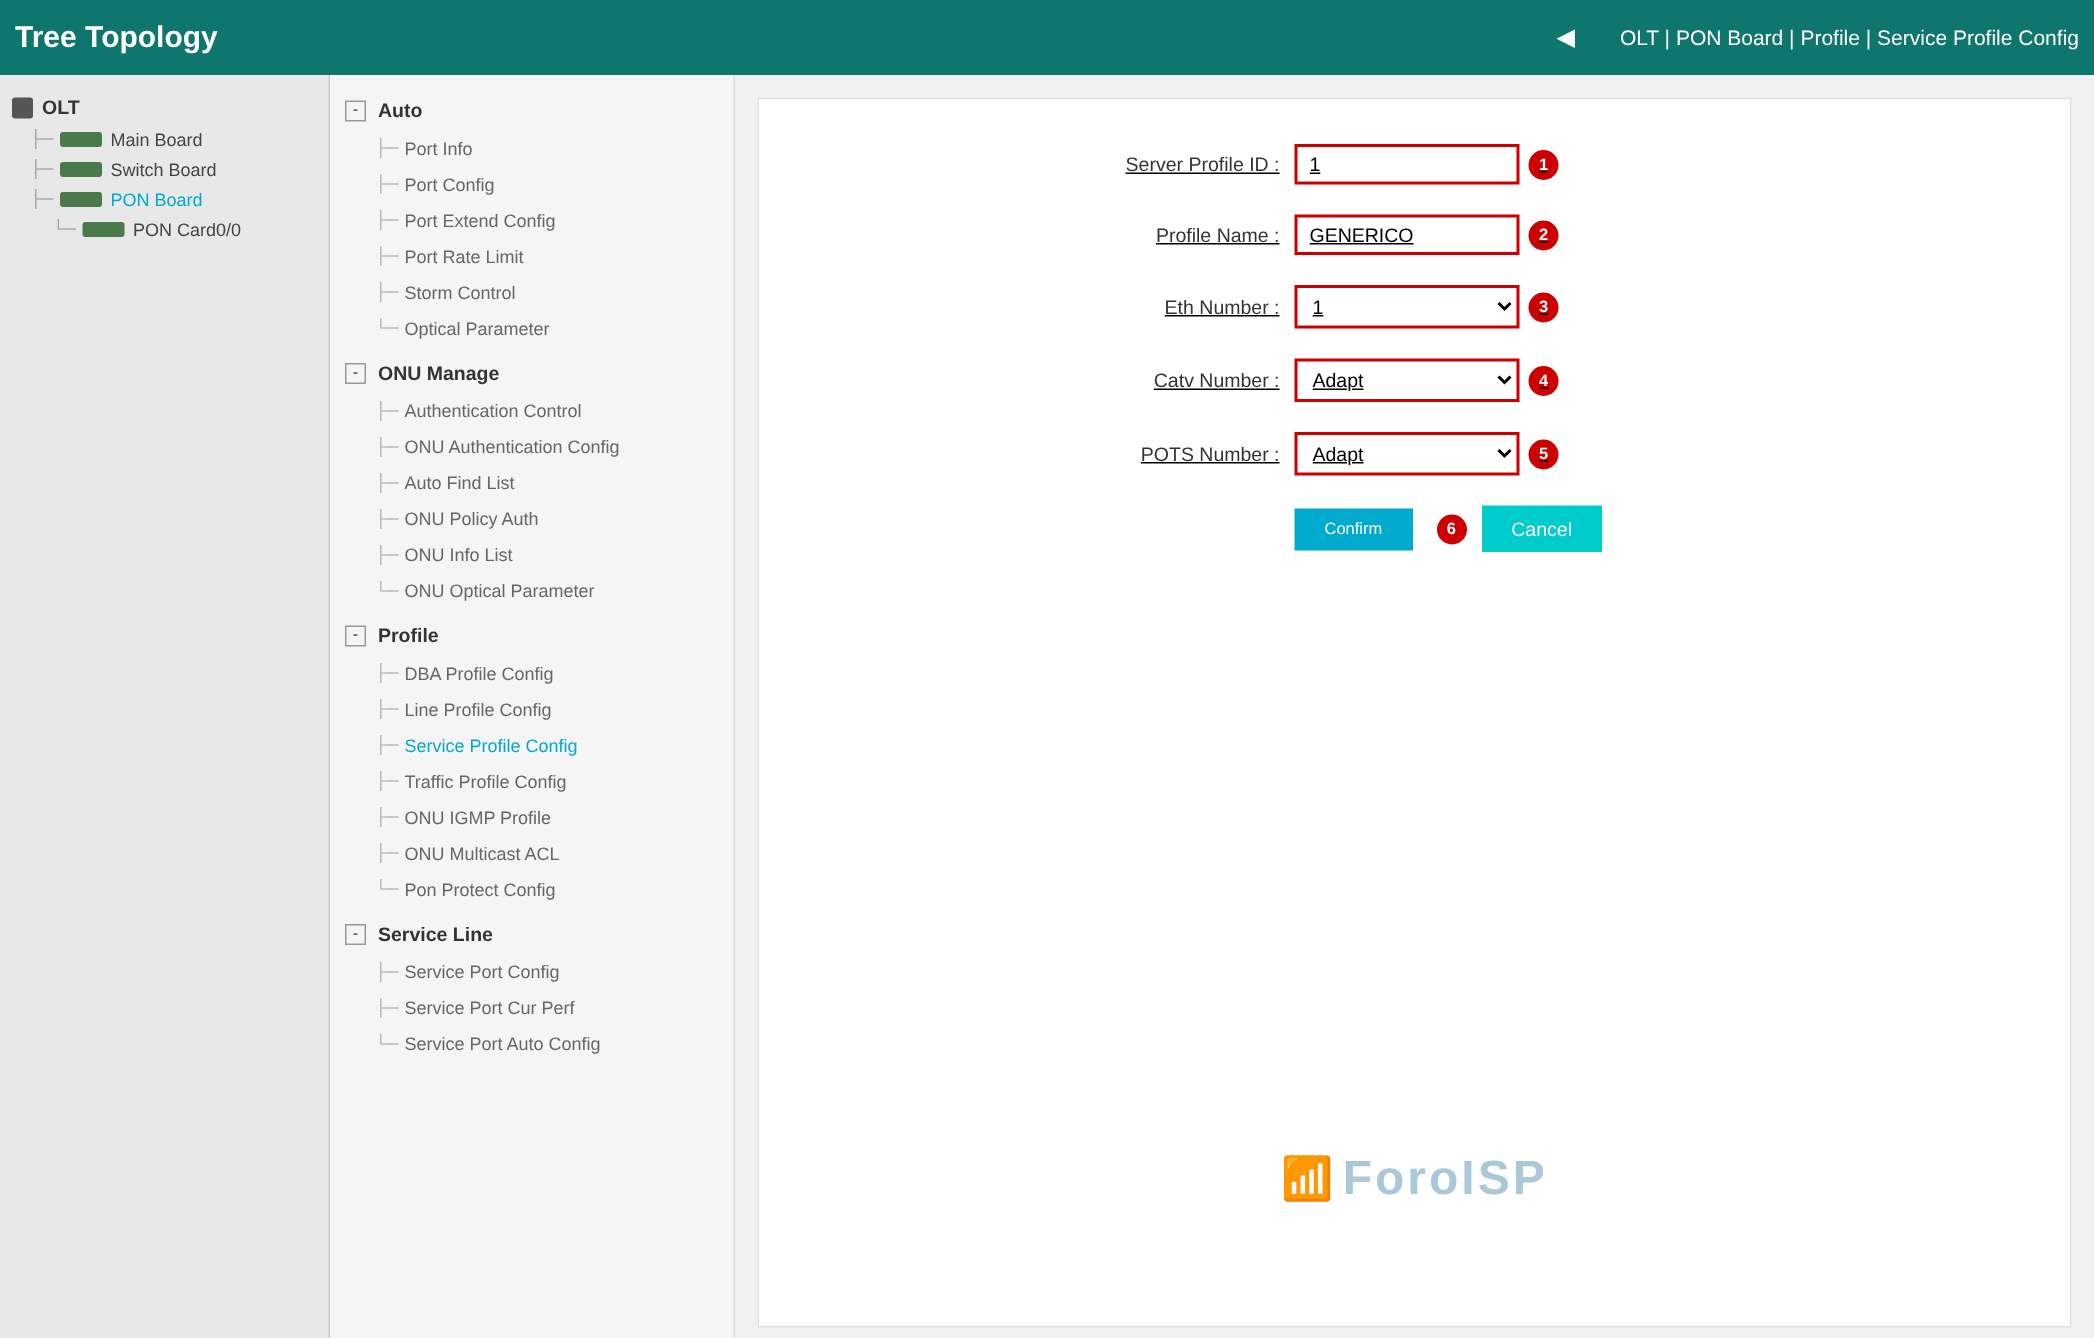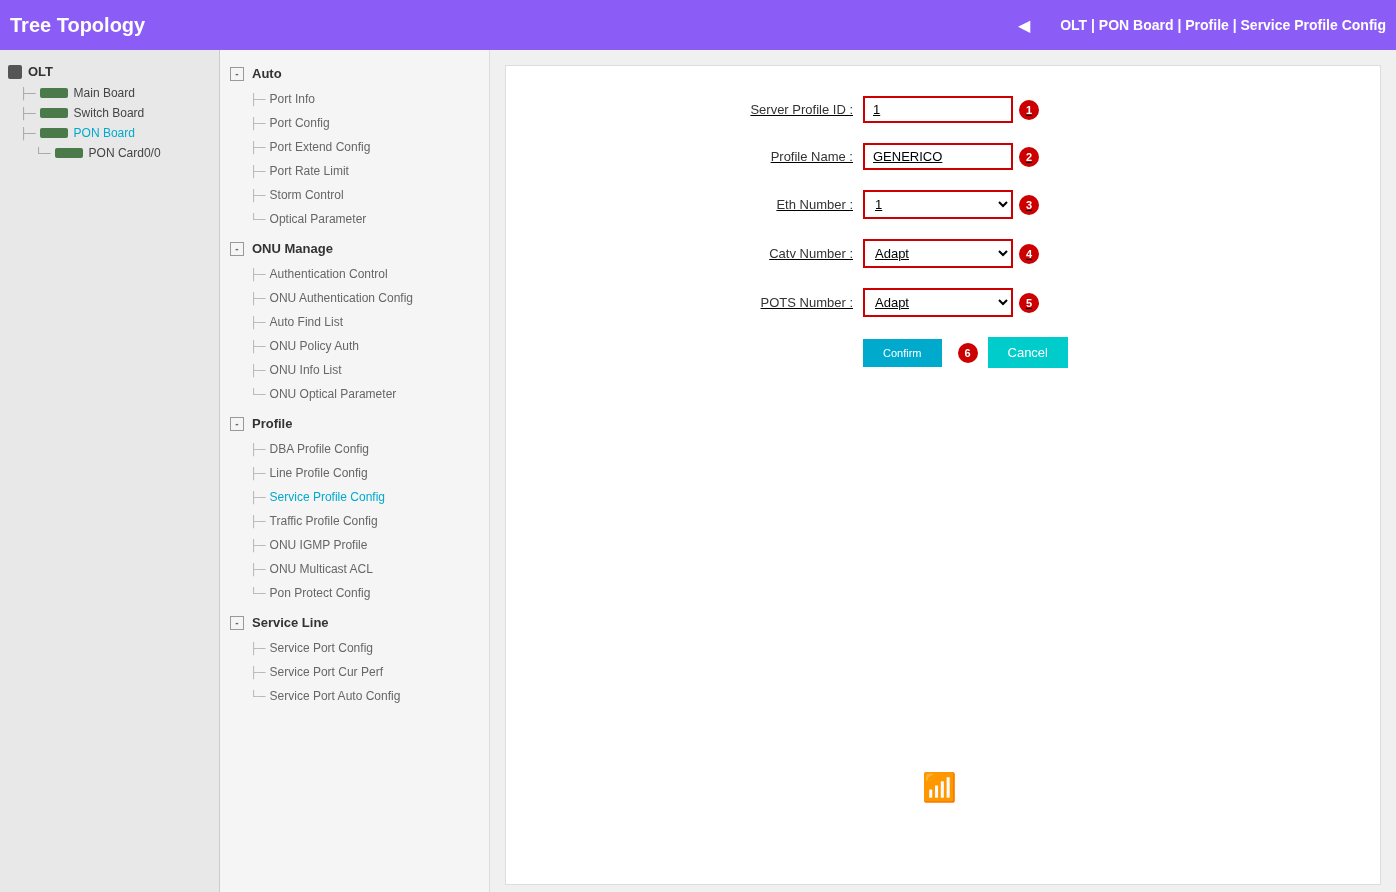--- a/index.html
+++ b/index.html
@@ -1,20 +1,20 @@
 <!DOCTYPE html>
 <html><head>
   <meta charset="utf-8">
   <style>
     * { margin: 0; padding: 0; box-sizing: border-box; }
     body { font-family: Arial, sans-serif; font-size: 13px; background: #f0f0f0; width: 1396px; height: 892px; overflow: hidden; }
 
     
     .header {
-      background: #8b5cf6;
+      background: #0f766e;
       color: white;
       display: flex;
       align-items: center;
       height: 50px;
       padding: 16px 10px;
     }
     .header-title {
       font-size: 20px;
       font-weight: bold;
       flex: 0 0 220px;
@@ -22,21 +22,20 @@
     .header-arrow {
       margin-left: auto;
       margin-right: 10px;
       cursor: pointer;
       font-size: 16px;
     }
     .header-breadcrumb {
       color: white;
       font-size: 14px;
       padding-left: 20px;
-      font-weight: bold;
     }
 
     
     .layout {
       display: flex;
       height: calc(892px - 50px);
       justify-content: center;
     }
 
     
@@ -444,18 +443,19 @@
 
         <div class="btn-row">
           <button class="btn-confirm">Confirm</button>
           <span class="badge" style="margin-right:10px;">6</span>
           <button class="btn-cancel">Cancel</button>
         </div>
       </div>
 
       <div class="watermark">
         <span style="margin-right:4px; font-size:28px; color:#88b8c8;">📶</span>
+        <span>ForoISP</span>
       </div>
 
     </div>
   </div>
 
 </div>
 
 </body></html>

